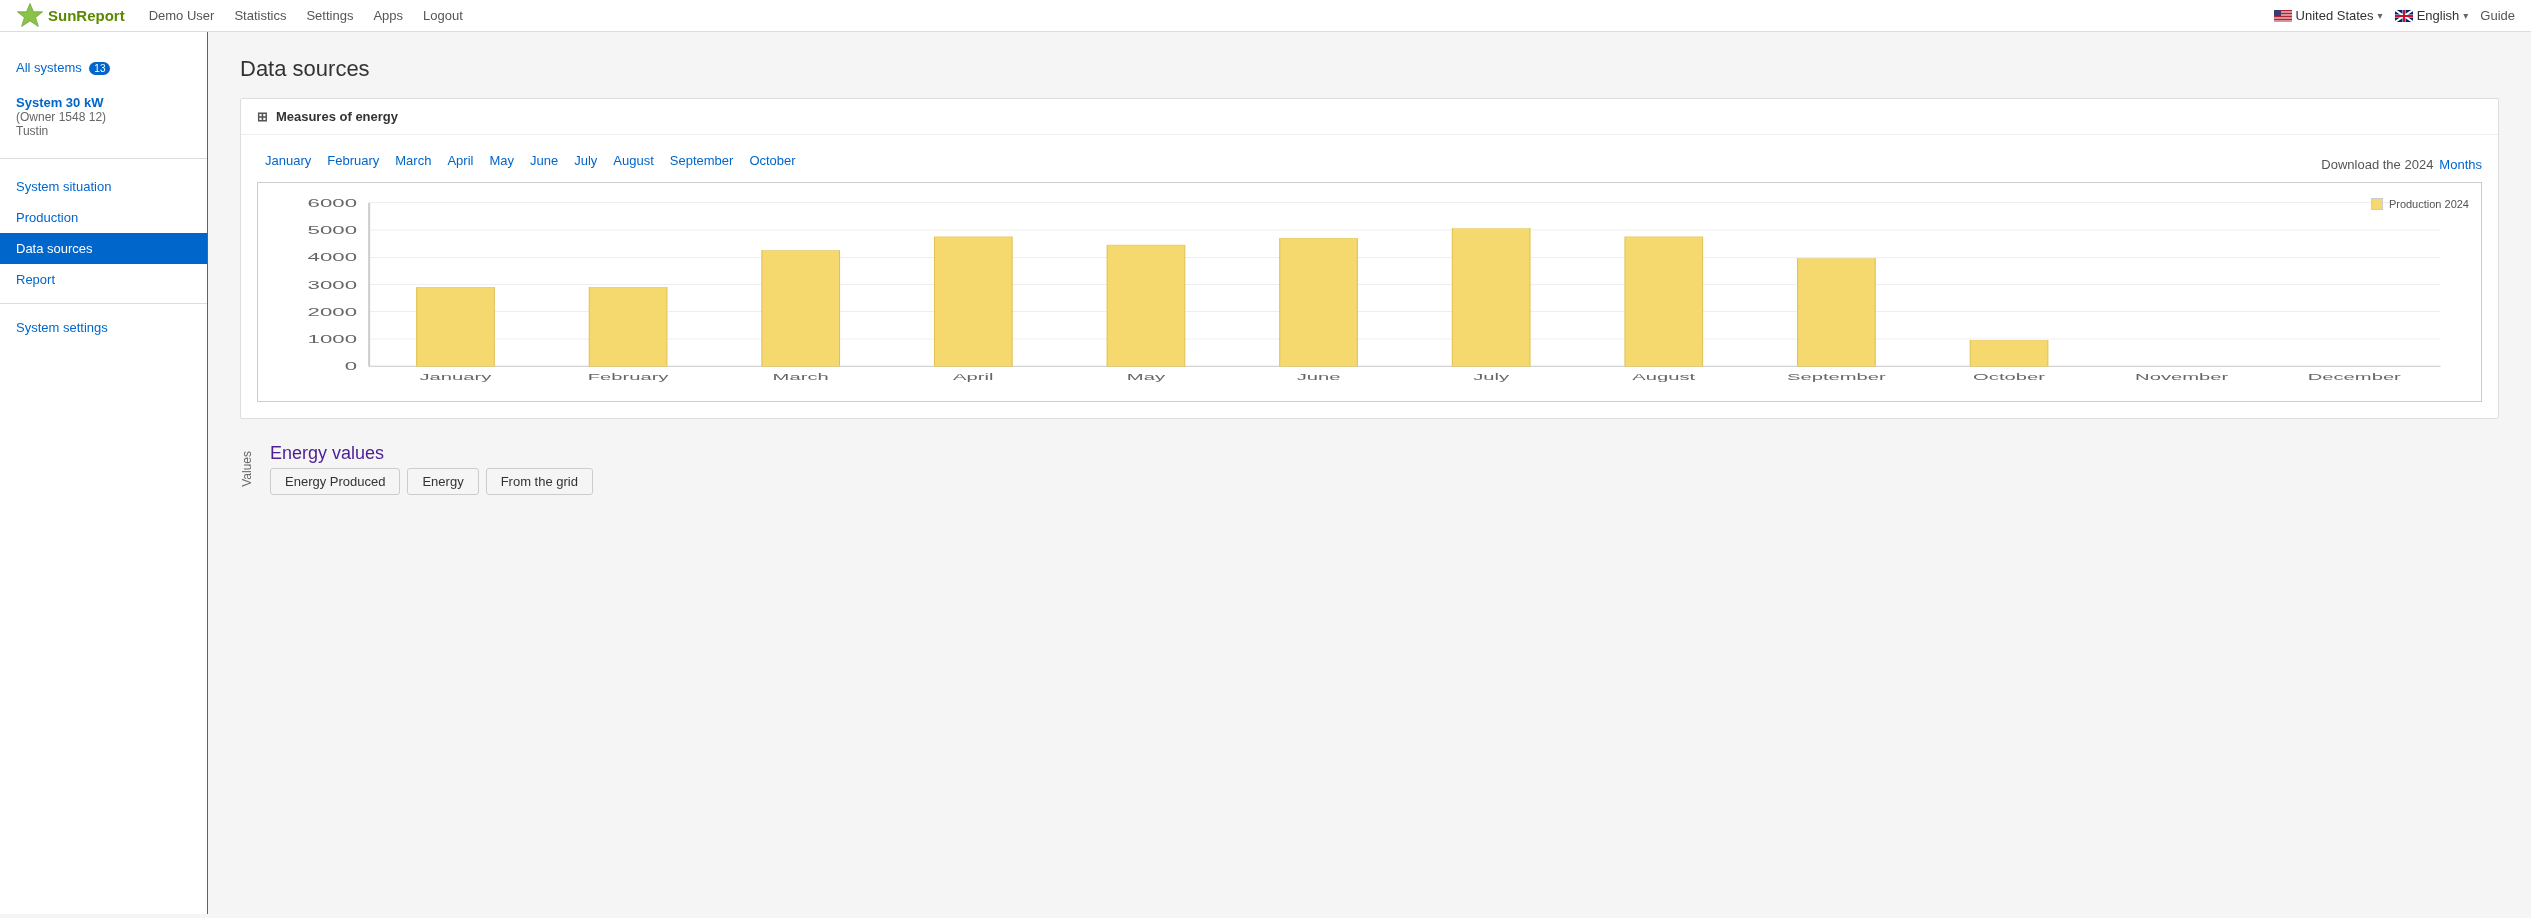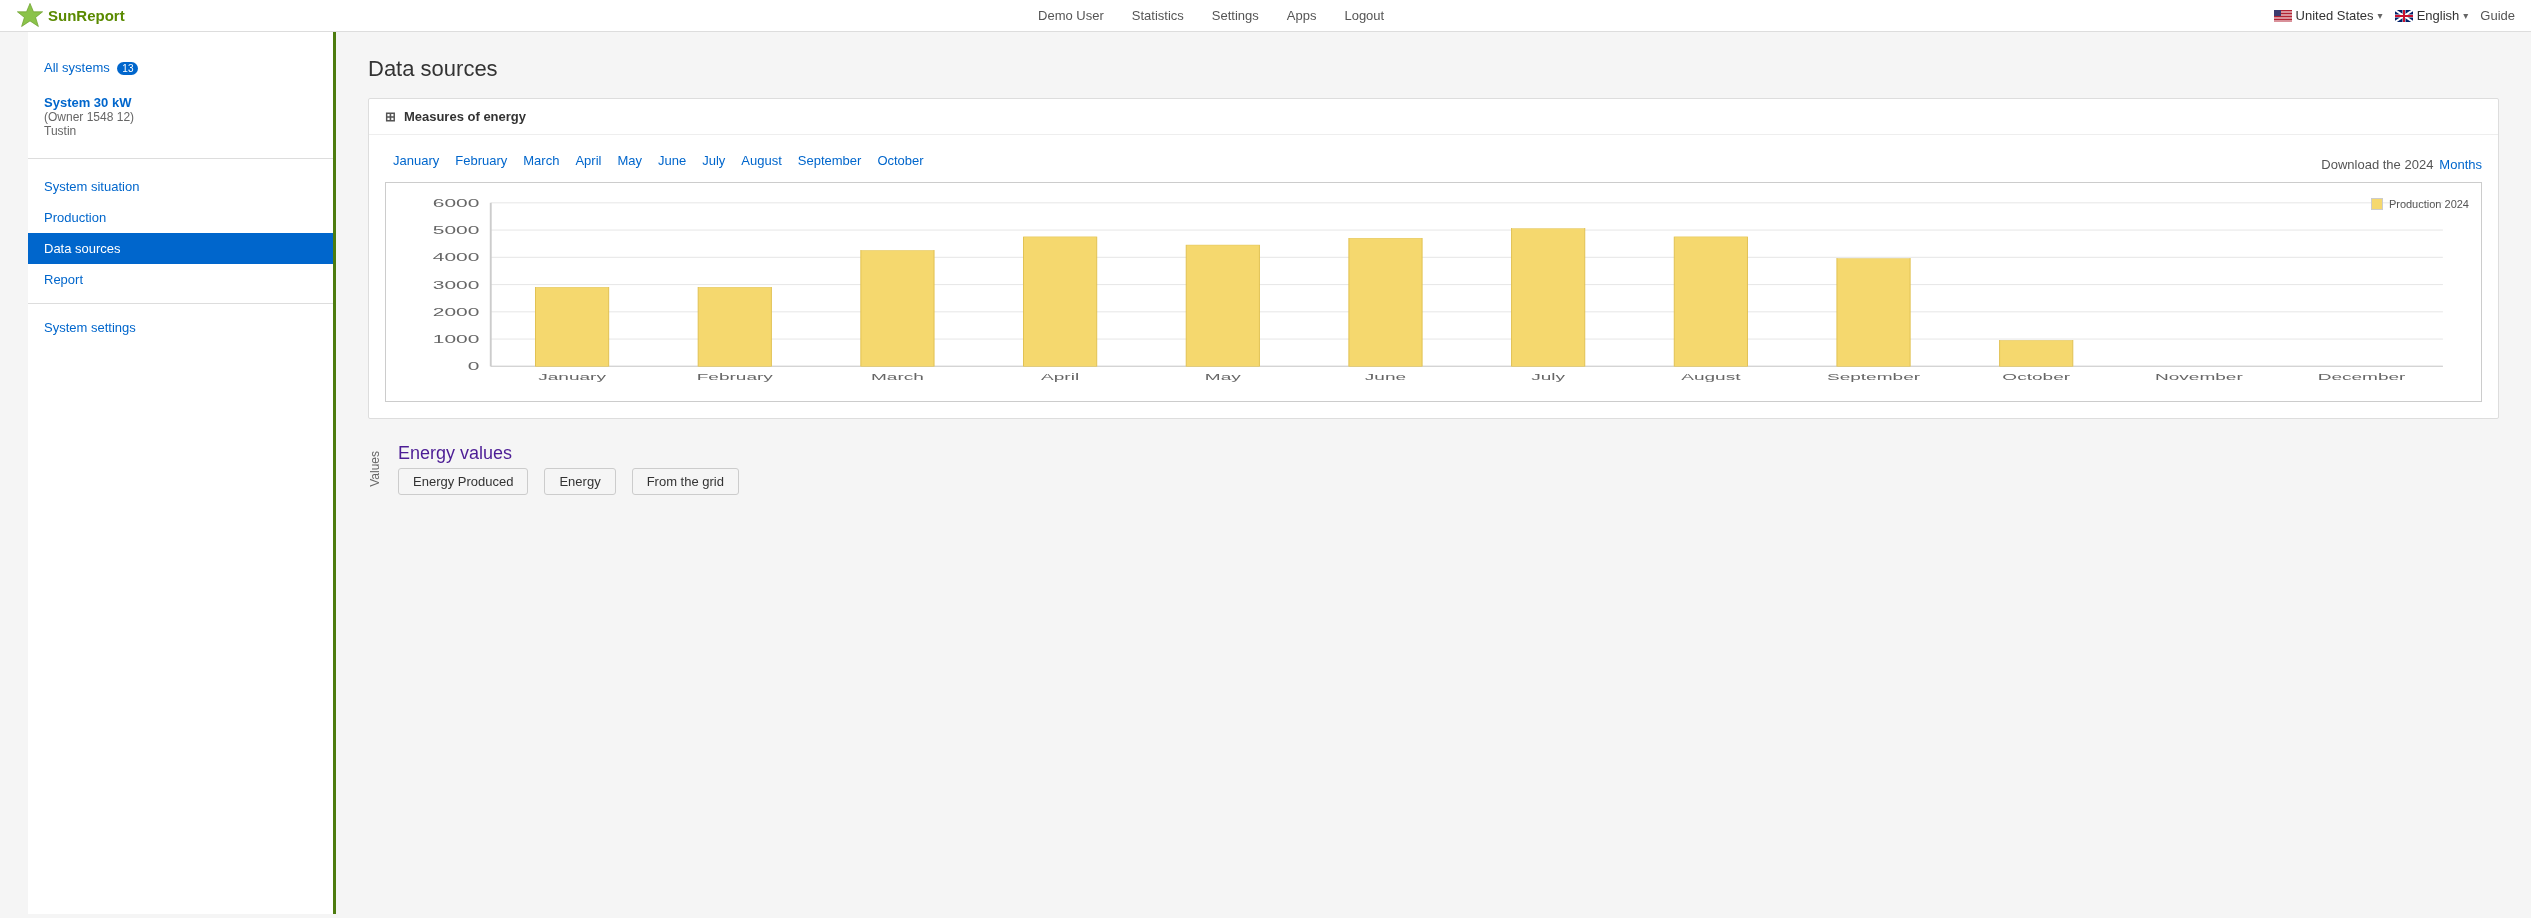--- a/index.html
+++ b/index.html
@@ -5,34 +5,34 @@
     * { box-sizing: border-box; margin: 0; padding: 0; }
     body { font-family: Arial, sans-serif; font-size: 13px; background: #f5f5f5; color: #333; }
 
     
     #topnav {
       display: flex; align-items: center; background: #fff;
       border-bottom: 1px solid #ddd; padding: 0 16px; height: 32px;
     }
     #topnav .logo { display: flex; align-items: center; margin-right: 24px; }
     #topnav .logo-text { font-weight: bold; color: #5a8a00; font-size: 15px; }
-    #topnav .nav-links { display: flex; gap: 28px; flex: 1; justify-content: center; }
+    #topnav .nav-links { display: flex; gap: 20px; flex: 1; }
     #topnav .nav-link { color: #555; text-decoration: none; font-size: 13px; cursor: pointer; }
     #topnav .right-section { display: flex; gap: 12px; }
     #topnav .flag-dropdown { display: flex; align-items: center; gap: 4px; cursor: pointer; font-size: 13px; }
     #topnav .chevron { font-size: 10px; color: #666; }
     #topnav .guide-link { color: #555; font-size: 13px; cursor: pointer; }
 
     
     #layout { display: flex; min-height: calc(100vh - 36px); }
 
     
     #sidebar {
-      width: 308px; background: #fff; border-right: 3px solid #4d7c0f;
-      padding: 16px 0; flex-shrink: 0; margin-left: 28px;
+      width: 208px; background: #fff; border-right: 1px solid #4d7c0f;
+      padding: 16px 0; flex-shrink: 0;
     }
     .sidebar-section { padding: 8px 16px; }
     .sidebar-link { color: #0066cc; text-decoration: none; font-size: 13px; cursor: pointer; display: block; padding: 4px 0; }
     .sidebar-badge {
       display: inline-flex; align-items: center; justify-content: center;
       background: #0066cc; color: #fff; border-radius: 10px;
       font-size: 10px; padding: 1px 5px; margin-left: 4px;
     }
     .sidebar-system-name { color: #0066cc; font-weight: bold; font-size: 13px; }
     .sidebar-system-sub { color: #666; font-size: 12px; }
@@ -95,21 +95,21 @@
     .chart-svg { width: 100%; height: 100%; }
 
     
     .energy-section { margin-top: 24px; display: flex; align-items: flex-start; gap: 16px; }
     .energy-values-label {
       writing-mode: vertical-rl; transform: rotate(180deg);
       font-size: 12px; color: #666; align-self: center;
     }
     .energy-content { flex: 1; }
     .energy-title { font-size: 18px; font-weight: normal; margin-bottom: 4px; color: #4c1d95; }
-    .energy-buttons { display: flex; gap: 16px; align-items: center; }
+    .energy-buttons { display: flex; gap: 7px; align-items: center; }
     .energy-btn {
       padding: 5px 14px; border: 1px solid #ccc; background: #f5f5f5;
       font-size: 13px; cursor: pointer; border-radius: 3px; color: #333;
     }
 
     
     .sun-logo {
       width: 28px; height: 28px; margin-right: 4px;
     }
   </style>

